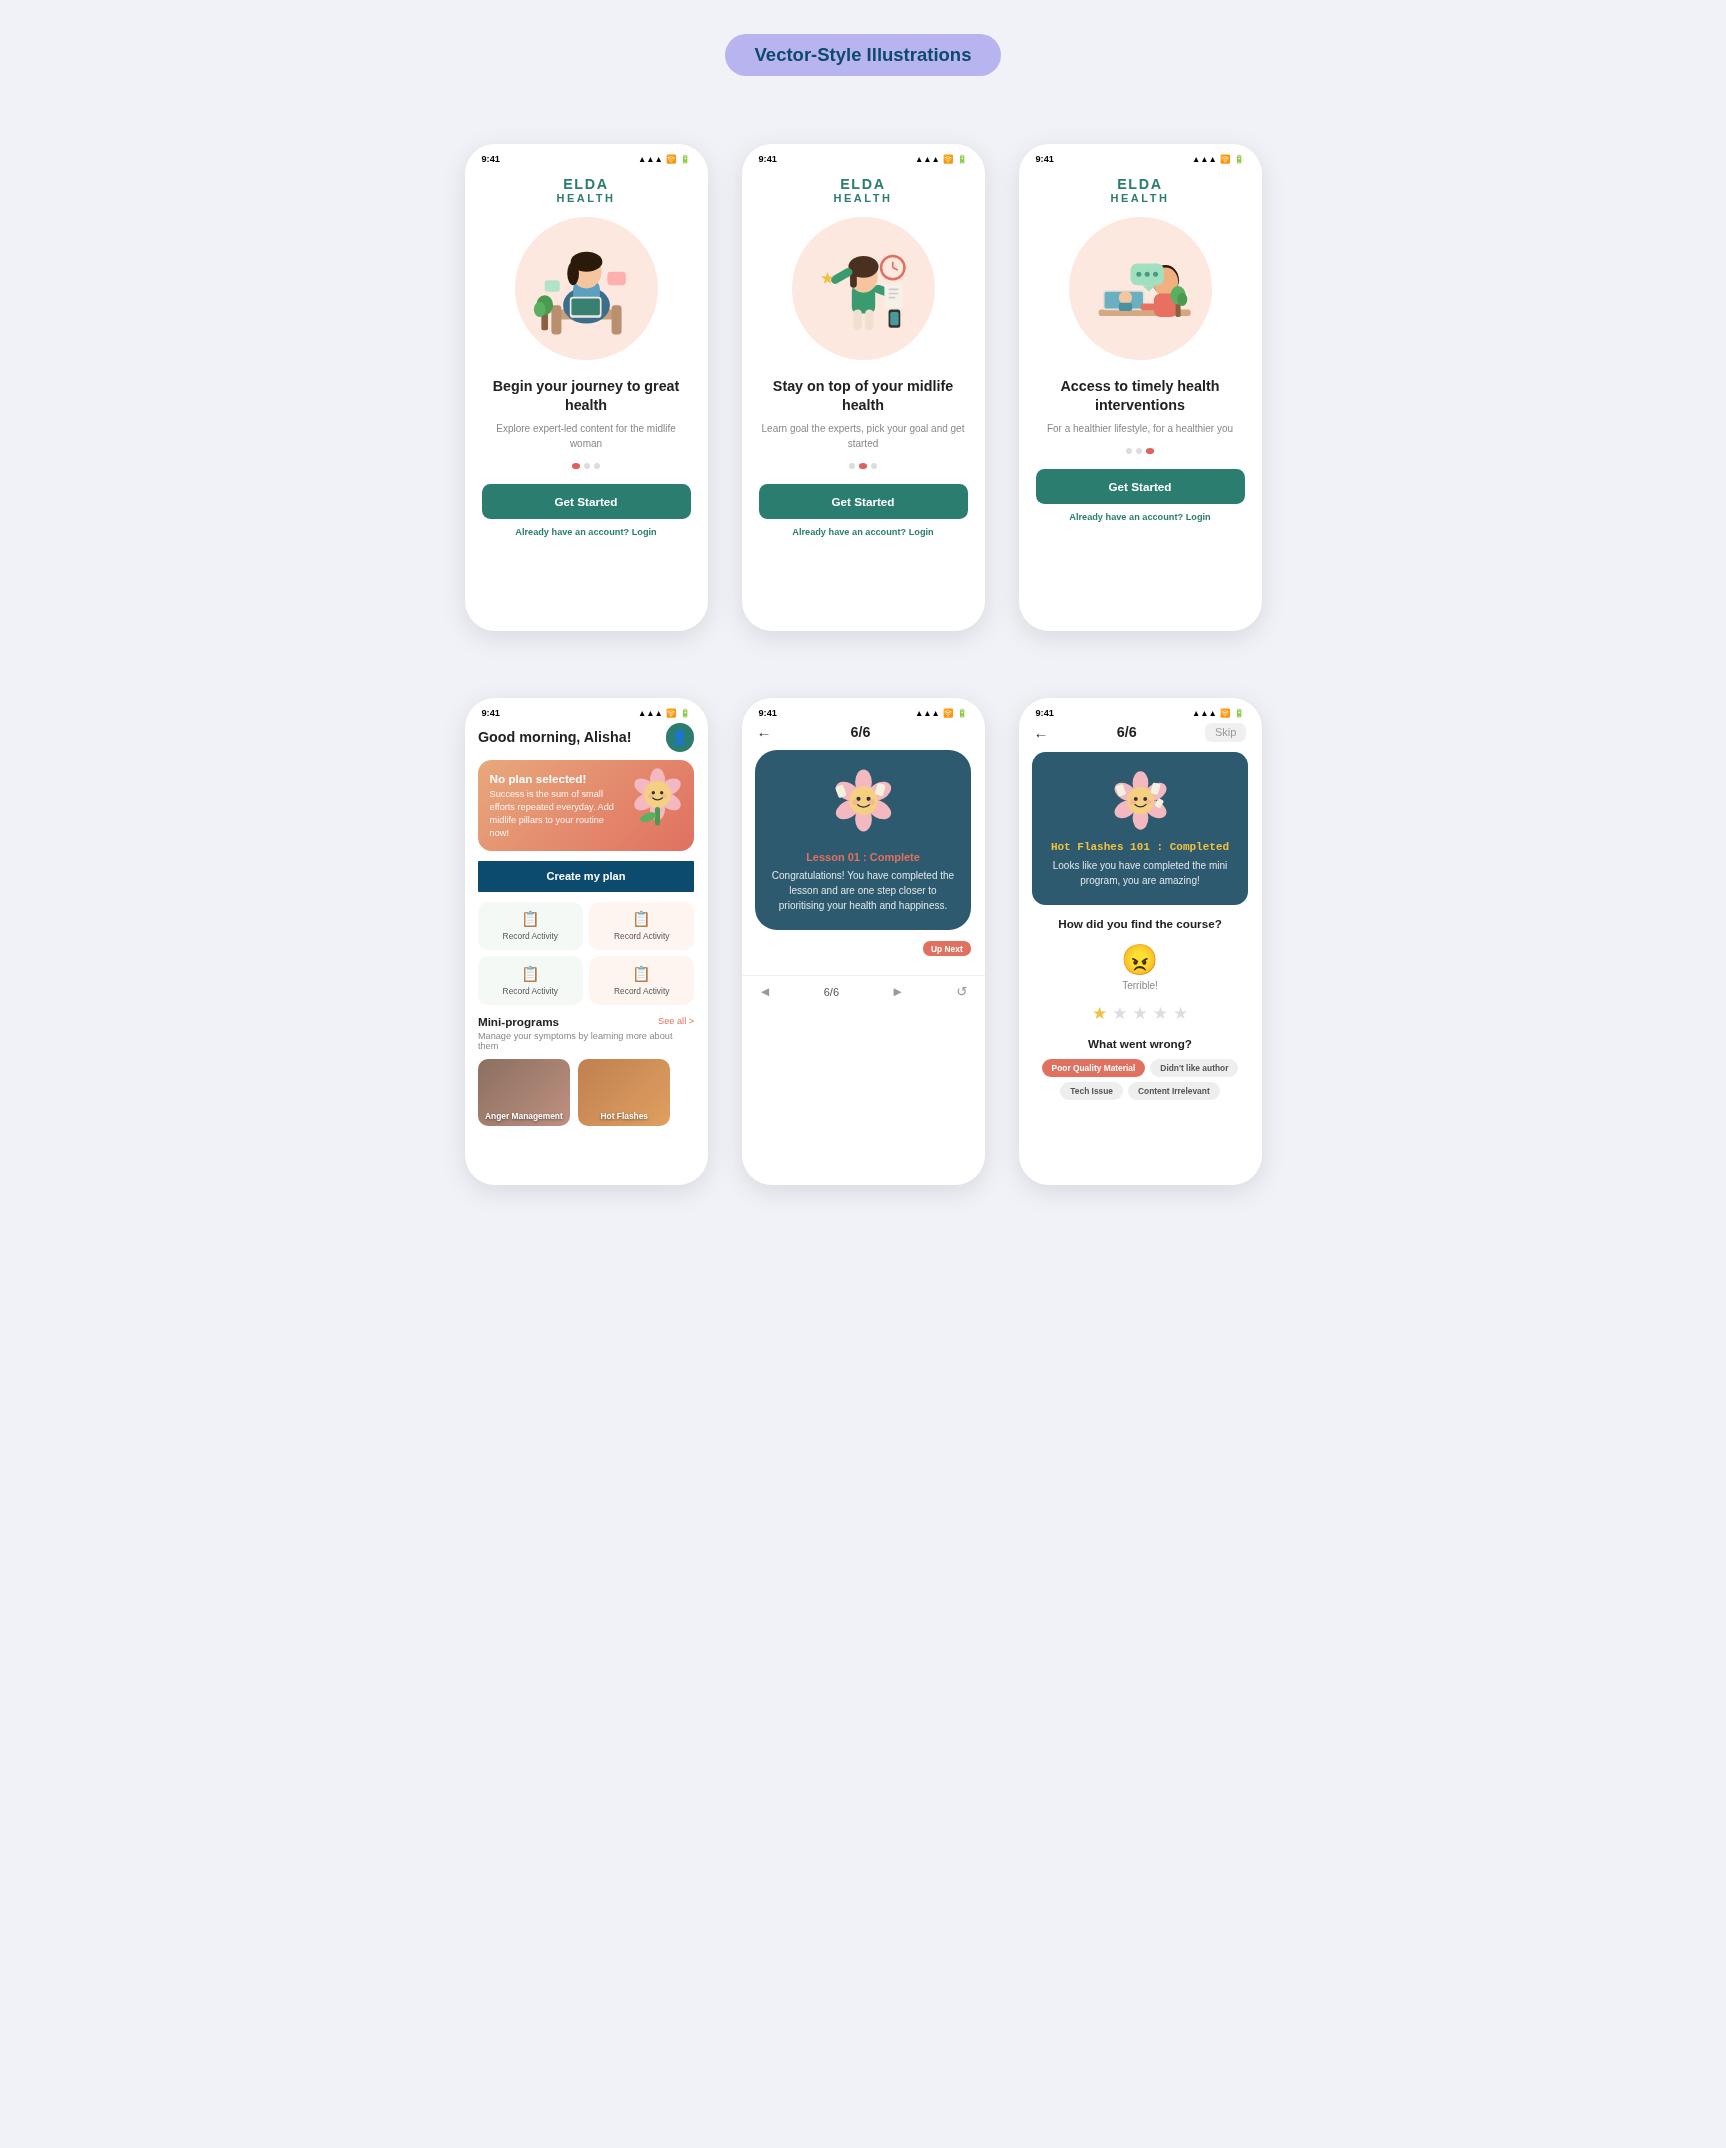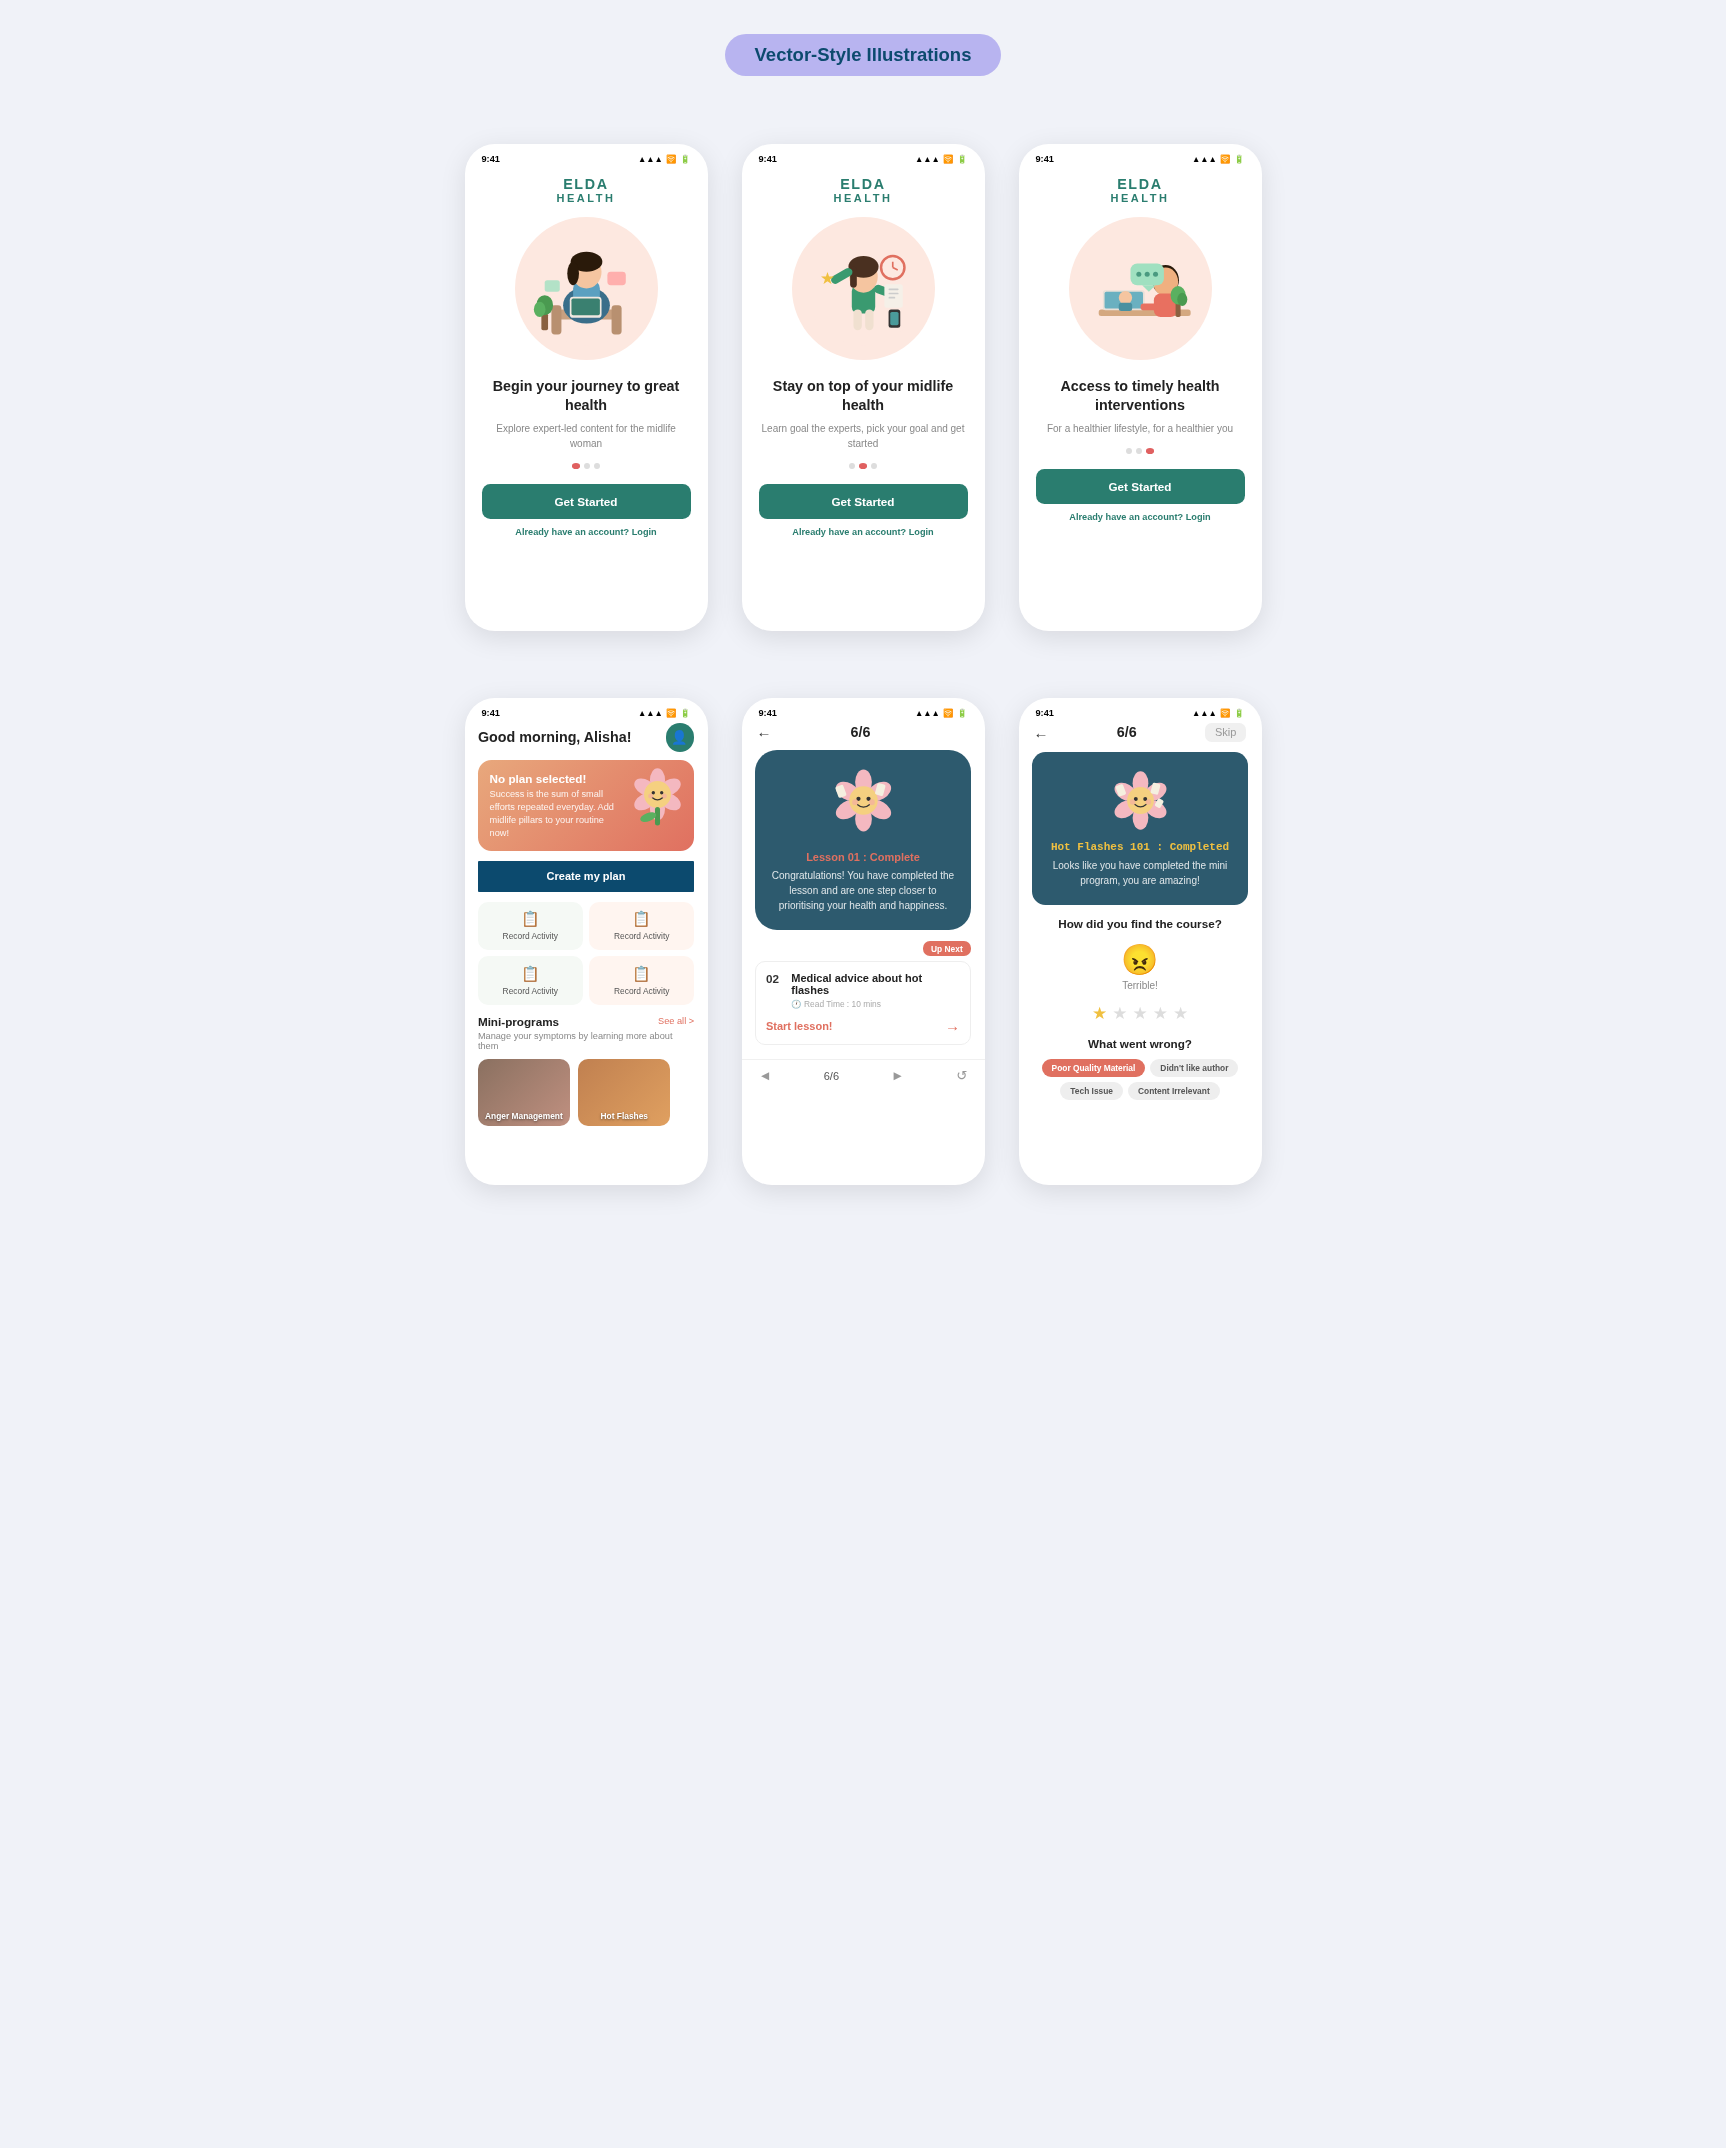--- a/index.html
+++ b/index.html
@@ -861,36 +861,20 @@
               <rect x="8" y="22" width="10" height="14" rx="2" fill="#f5f0e0" transform="rotate(-20 13 29)"></rect>
             </svg>
           </div>
           <div class="lesson-complete-tag">Lesson 01 : Complete</div>
           <div class="lesson-complete-text">Congratulations! You have completed the lesson and are one step closer to prioritising your health and happiness.</div>
         </div>
 
 
         <div style="display:flex; justify-content:flex-end; width:100%;">
           <span class="up-next-badge">Up Next</span>
-        </div>
-        <div style="border:0.8px solid #eee; border-radius:10px; padding:10px; width:100%;">
-          <div class="next-lesson-row">
-            <span class="next-num">02</span>
-            <div class="next-info">
-              <div class="next-title">Medical advice about hot flashes</div>
-              <div class="next-meta">
-                <span>🕐</span>
-                <span>Read Time : 10 mins</span>
-              </div>
-            </div>
-          </div>
-          <div class="start-lesson-row">
-            <span class="start-lesson-text">Start lesson!</span>
-            <span class="start-arrow">→</span>
-          </div>
         </div>
       </div>
       <div class="pagination-bar">
         <span class="pag-arrow">◄</span>
         <span class="pag-current">6/6</span>
         <span class="pag-arrow">►</span>
         <span class="pag-refresh">↺</span>
       </div>
     </div>
 

